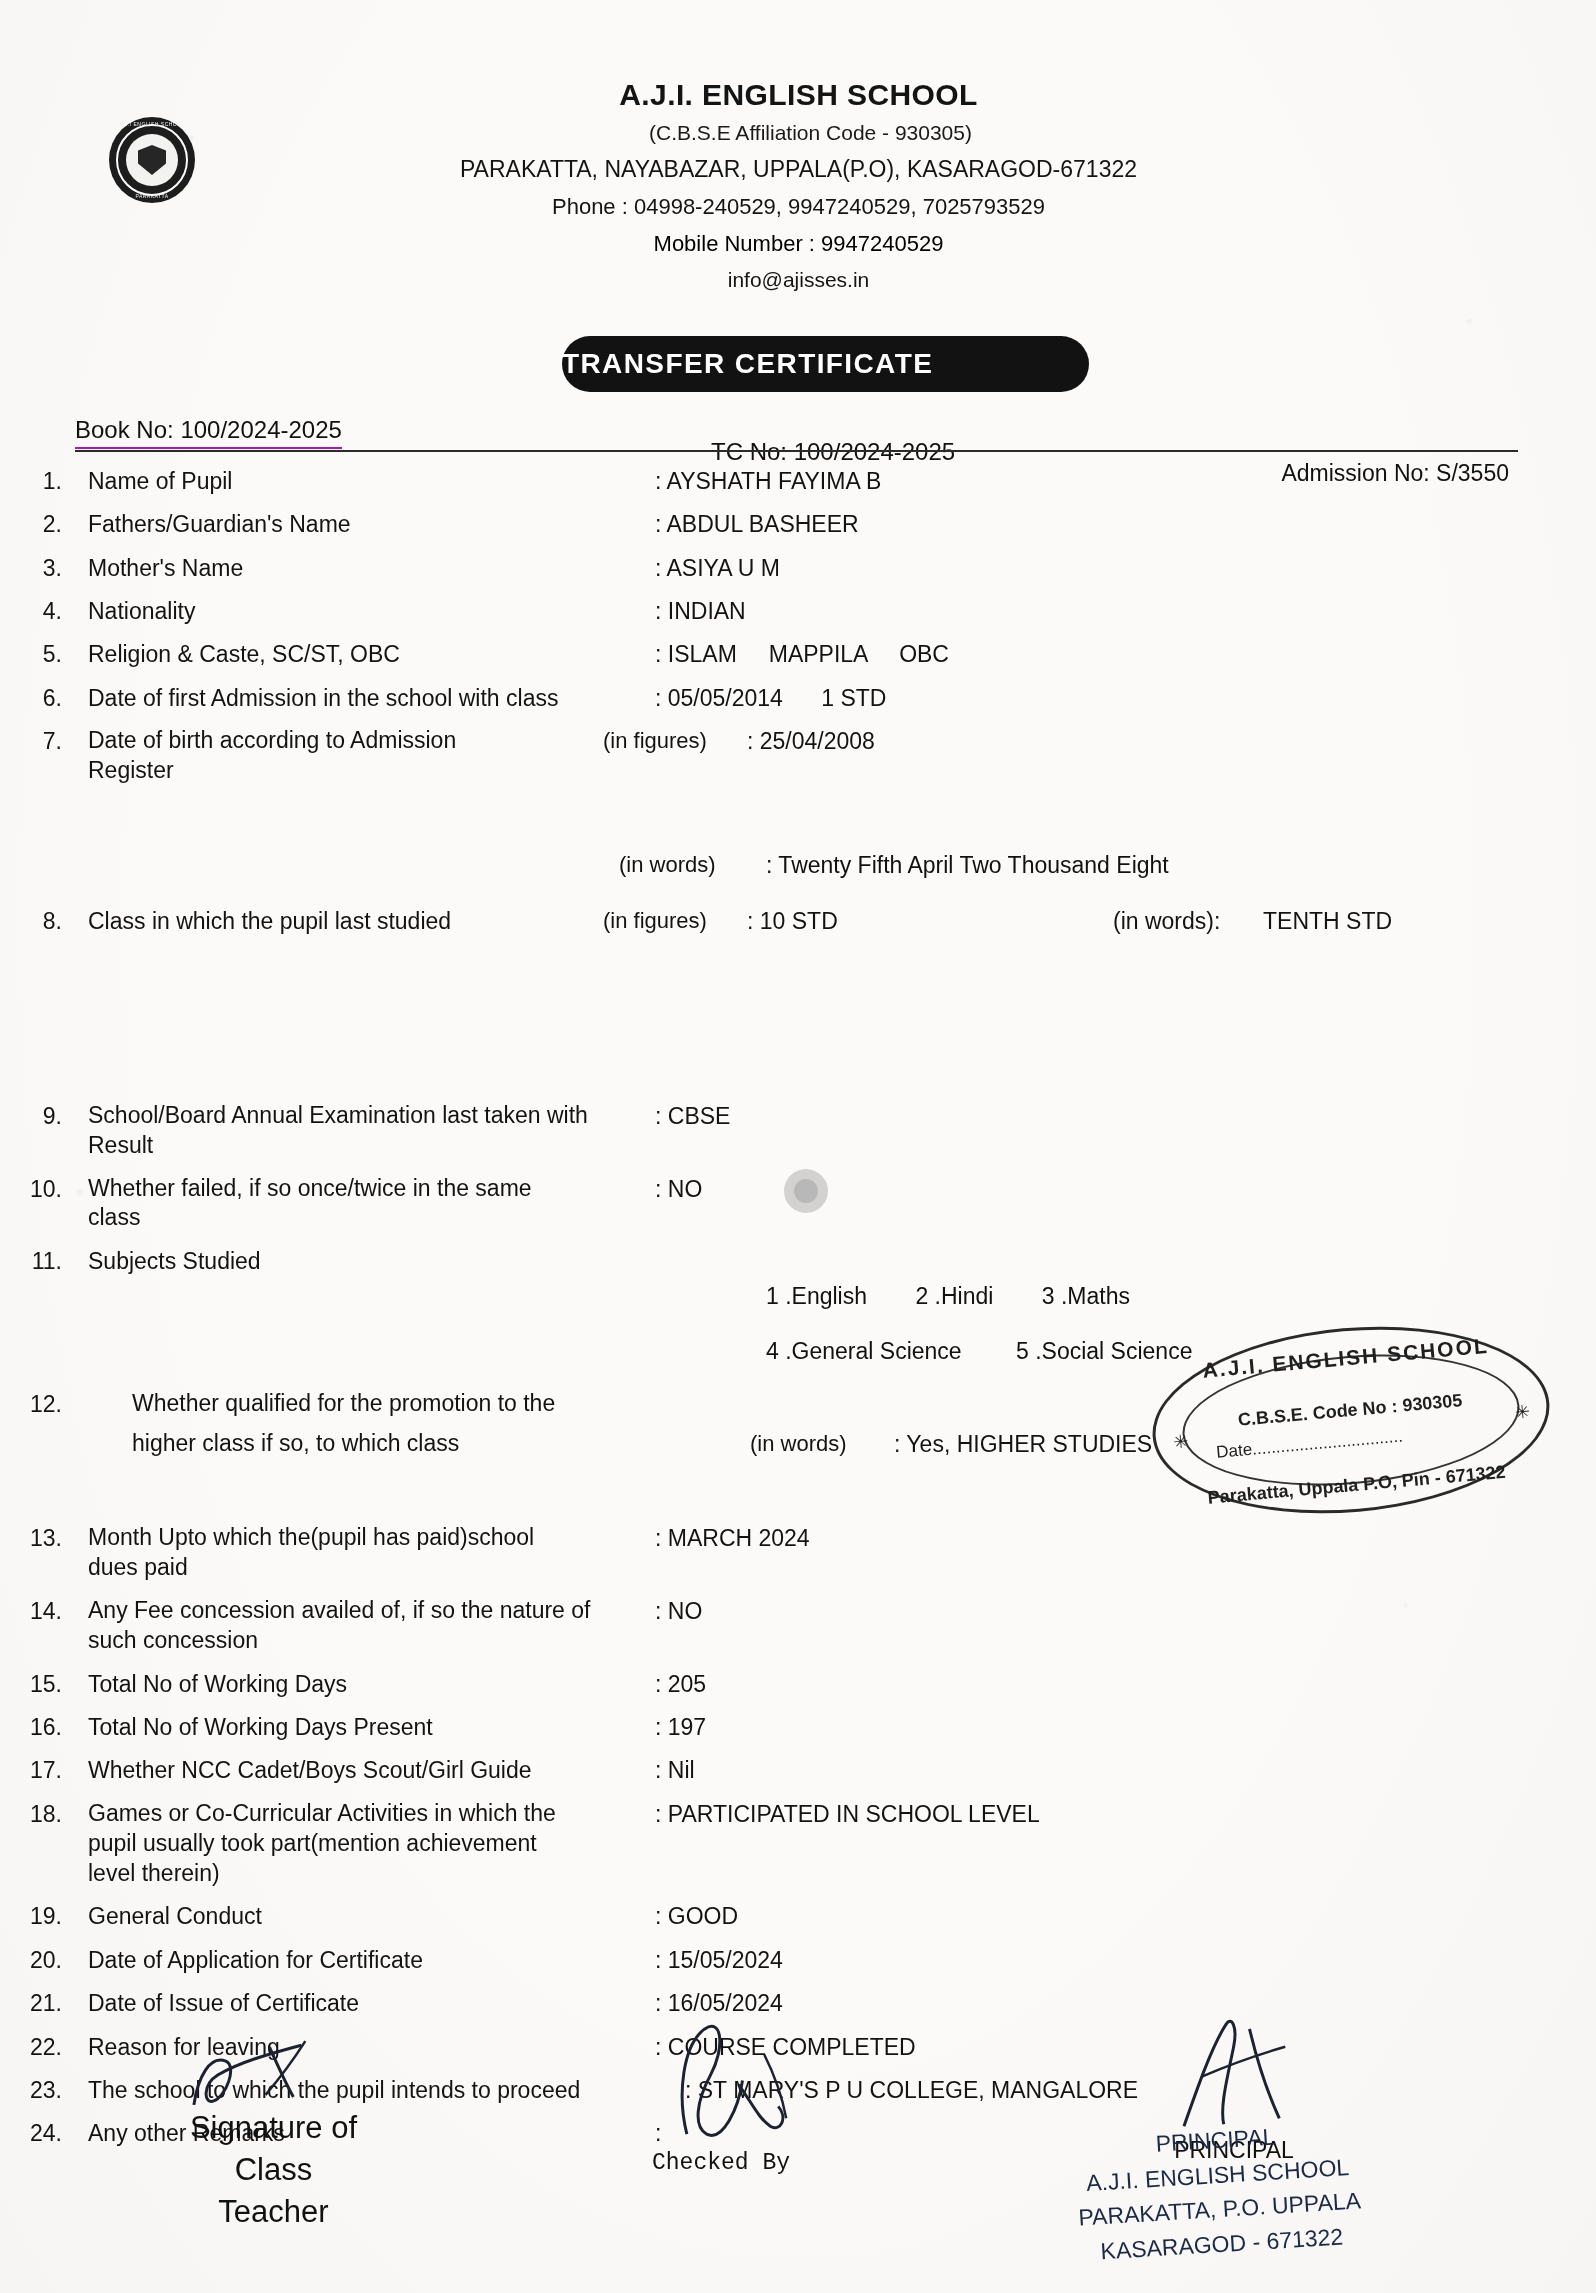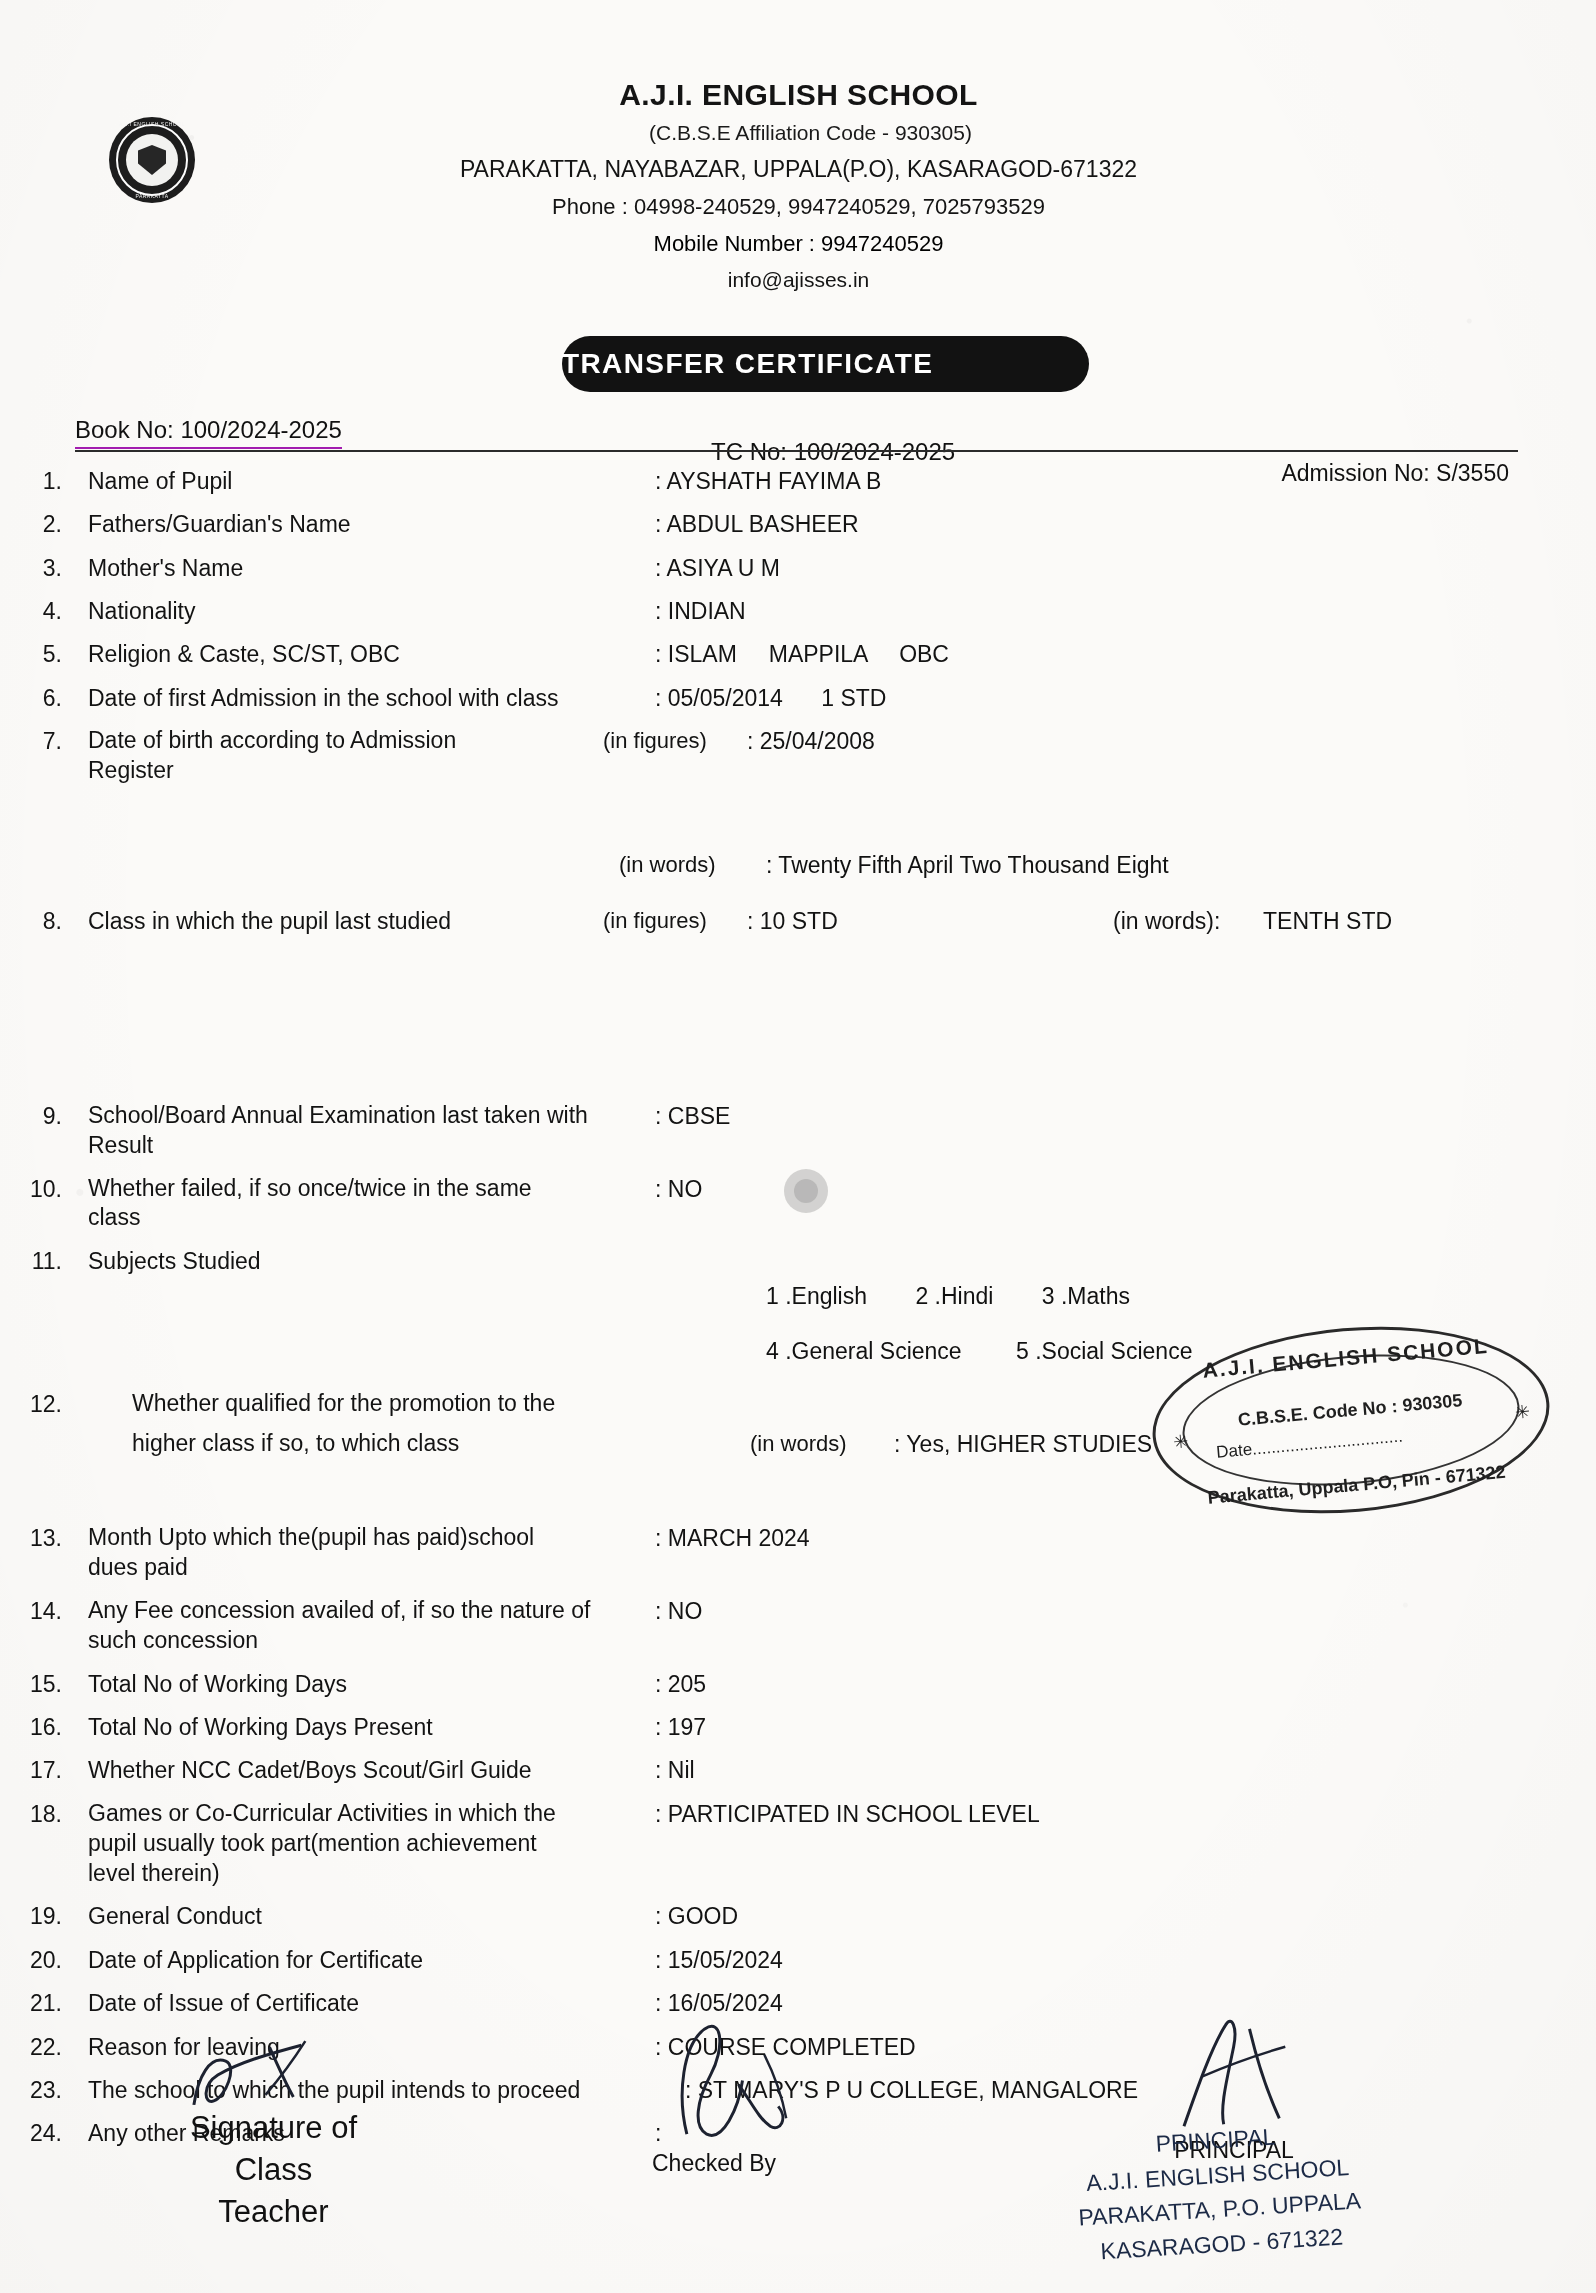--- a/index.html
+++ b/index.html
@@ -359,20 +359,21 @@
     font-size: 31px;
     text-align: center;
     width: 239px;
     line-height: 1.35;
   }
   .sig-checked {
     position: absolute;
     left: 652px;
     top: 125px;
     font-size: 23px;
+    font-family: Liberation Mono, monospace;
   }
   .principal {
     position: absolute;
     left: 1025px;
     top: 109px;
     font-size: 23px;
     line-height: 1.45;
     text-align: center;
     width: 418px;
   }

